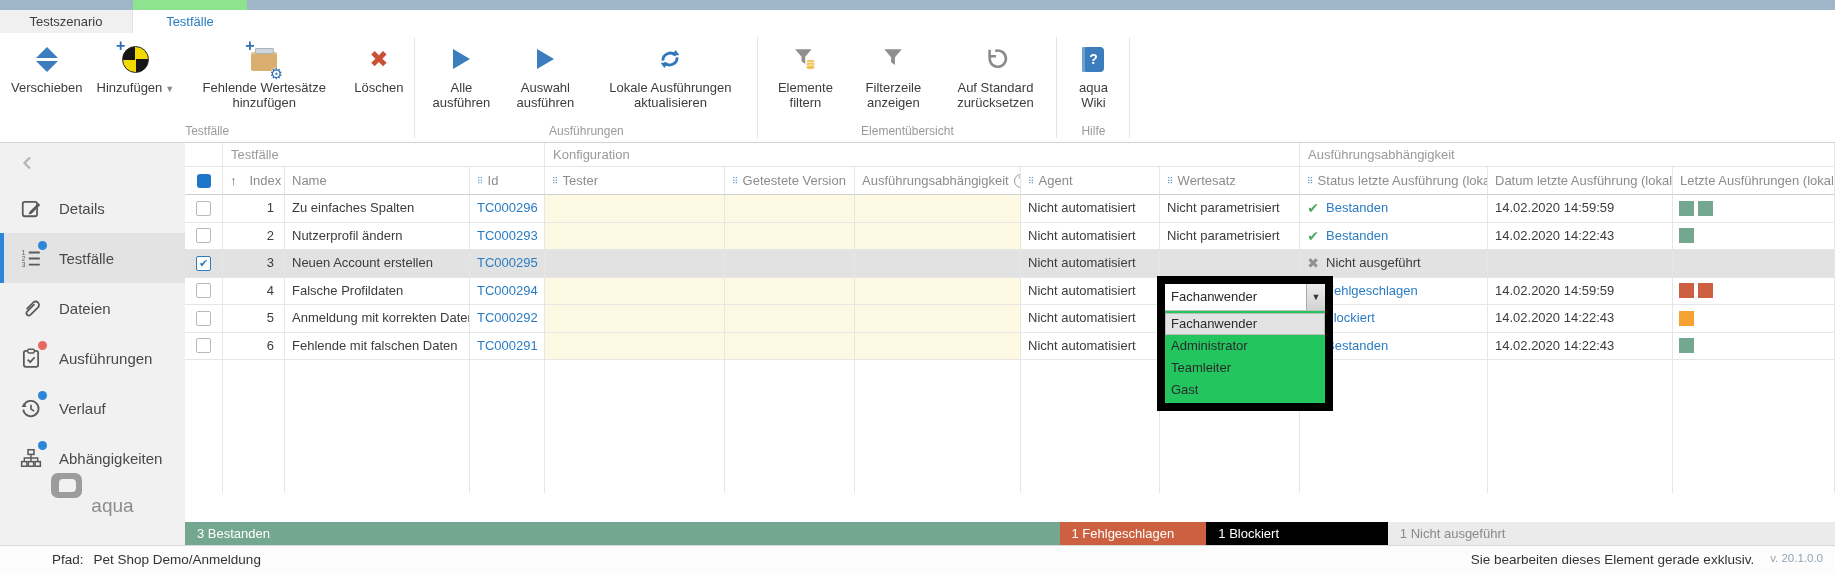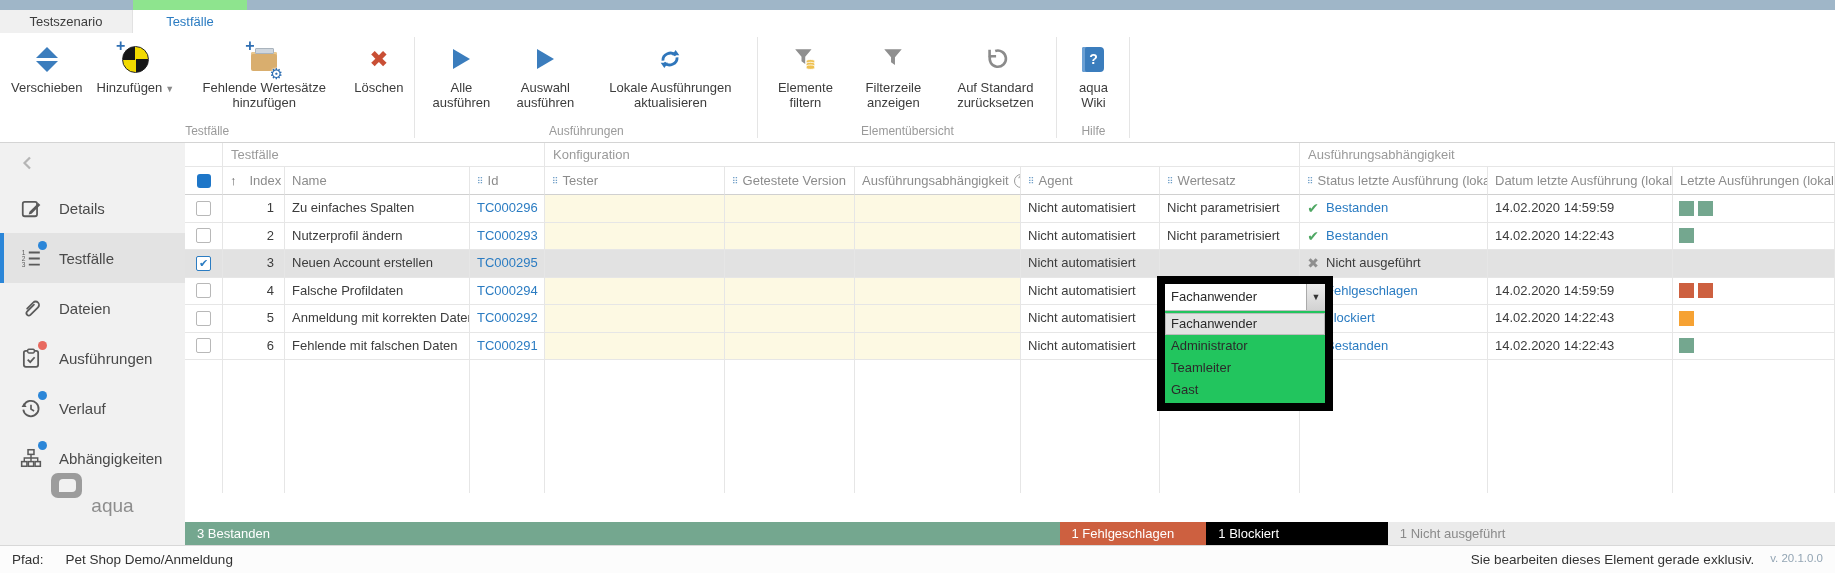--- a/index.html
+++ b/index.html
@@ -111,21 +111,21 @@
   .combo { display:flex; height:27px; border-bottom:1px solid #c0c0c0; }
   .cval { flex:1; background:#fff; font-size:13px; line-height:26px; padding-left:6px; color:#2b2b2b; white-space:nowrap; overflow:hidden; }
   .cbtn { width:19px; background:linear-gradient(#ececec,#d2d2d2); border-left:1px solid #aaa; display:flex; align-items:center; justify-content:center; }
   .car { font-size:9px; color:#333; }
   .dlist { list-style:none; padding:2px 0; }
   .dlist li { height:22px; line-height:22px; font-size:13px; padding-left:6px; color:#2b2b2b; cursor:default; }
   .dlist li.sel { background:#e3e3e3; box-shadow:inset 0 0 0 1px #bdbdbd; }
 
   
   .footer { position:absolute; left:0; top:545px; width:1835px; height:28px; background:#fcfcfc; border-top:1px solid #d8d8d8; display:flex; align-items:center; justify-content:space-between; padding:0 12px; }
-  .fleft { display:flex; gap:22px; font-size:13.5px; color:#333; }
+  .fleft { display:flex; gap:10px; font-size:13.5px; color:#333;margin-left:40px; }
   .fright { display:flex; align-items:flex-start; gap:16px; }
   .fmsg { font-size:13.5px; color:#333; }
   .fver { font-size:11.5px; color:#93a5b4; }
   svg.ig { display:block; }
 </style>
 </head>
 <body>
 
 <div id="app">
 

